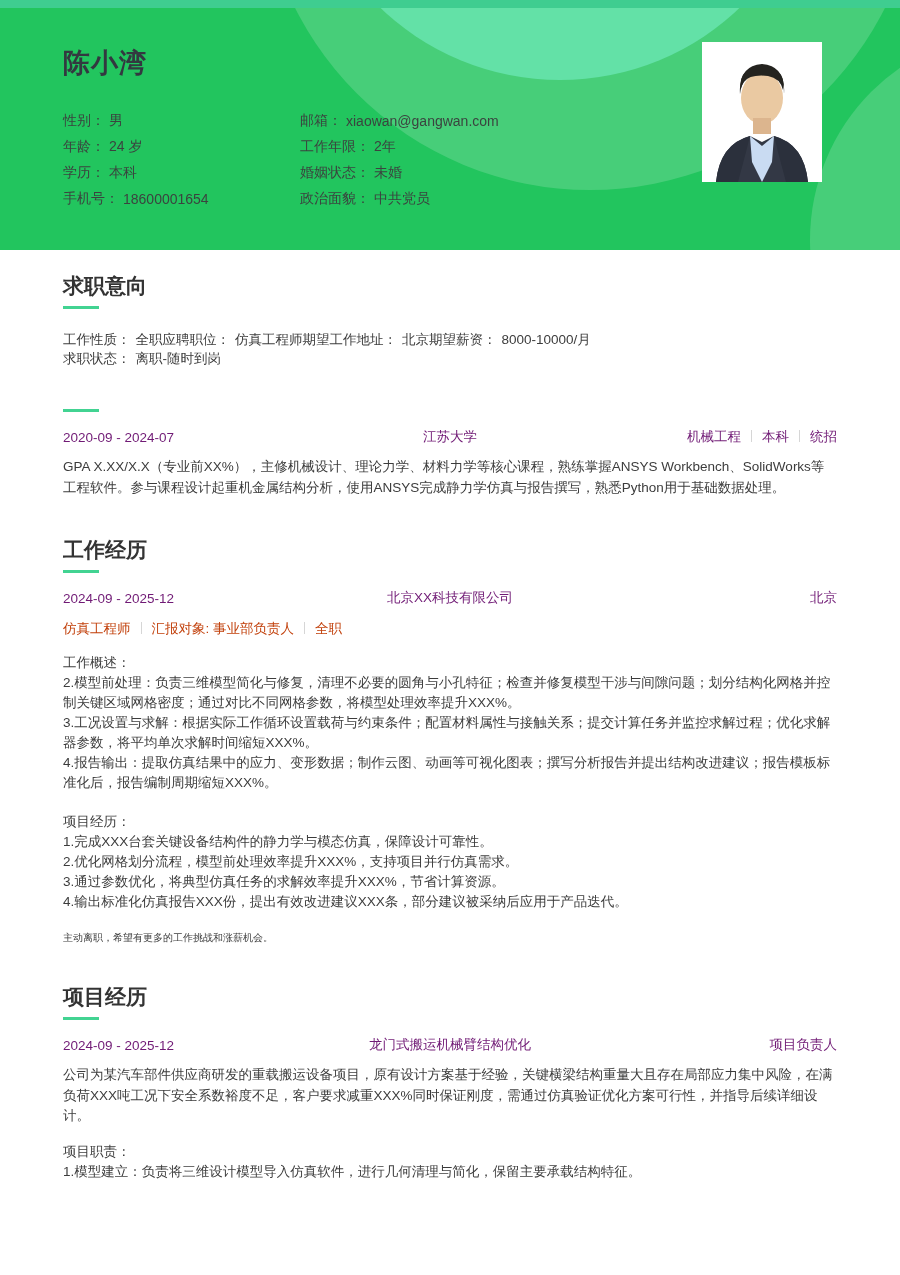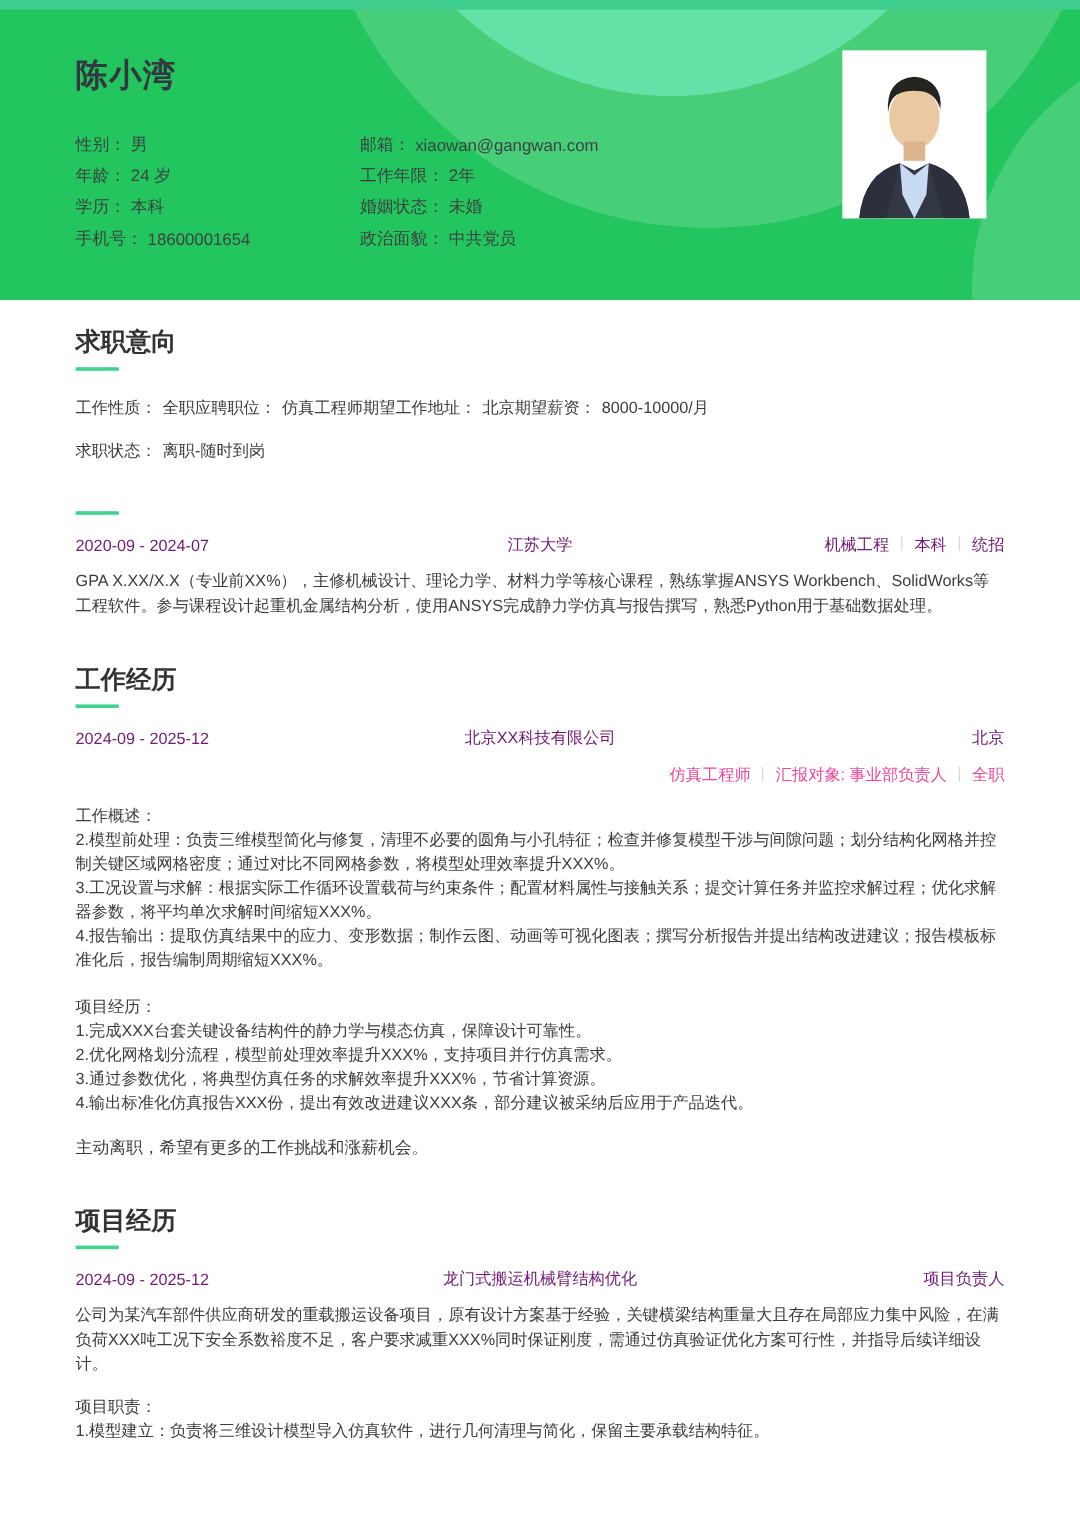--- a/index.html
+++ b/index.html
@@ -28,37 +28,37 @@
   
   .page-main { padding:25px 63px 0; color:#3c3c3c; }
   .section { margin-top:41px; }
   .section:first-child { margin-top:0; }
   .sec-title { font-size:21px; font-weight:700; color:#333333; line-height:22px; }
   .sec-underline { width:36px; height:3px; background:#42d392; margin-top:9px; }
 
   .kv { font-size:13.5px; color:#3c3c3c; white-space:nowrap; }
   .kv .klabel { margin-right:5px; }
   .intent-row1 { display:flex; justify-content:flex-start; margin-top:22px; }
-  .intent-row2 { margin-top:18px; }
+  .intent-row2 { }
 
   .row3 { display:flex; align-items:center; margin-top:16px; font-size:13.5px; color:#701a75; }
   .row3 .c-left { flex:1; text-align:left; }
   .row3 .c-mid { flex:1.3; text-align:center; }
   .row3 .c-right { flex:1; text-align:right; }
 
   .sep { display:inline-block; width:1px; height:12px; background:#d6d6d6; margin:0 10px; vertical-align:-1px; }
 
   .para { margin-top:11px; font-size:13.5px; line-height:20.5px; color:#3c3c3c; }
-  .meta-line { margin-top:13px; font-size:13.5px; color:#ec4899;text-align:right; }
+  .meta-line { margin-top:13px; font-size:13.5px; color:#c2410c; }
 
   .item-group { margin-top:15px; }
   .item-group .g-label,
   .item-group .g-item { font-size:13.5px; line-height:20px; color:#3c3c3c; }
   .gap-group { margin-top:19px; }
-  .leave-line { margin-top:19px; font-size:14px; color:#3c3c3c; }
+  .leave-line { margin-top:19px; font-size:10px; color:#3c3c3c; }
 </style>
 </head>
 <body>
 
 <div class="header">
   <div class="header-topstrip"></div>
   <div class="deco deco-ring-outer"></div>
   <div class="deco deco-ring-inner"></div>
   <div class="deco deco-right"></div>
 

